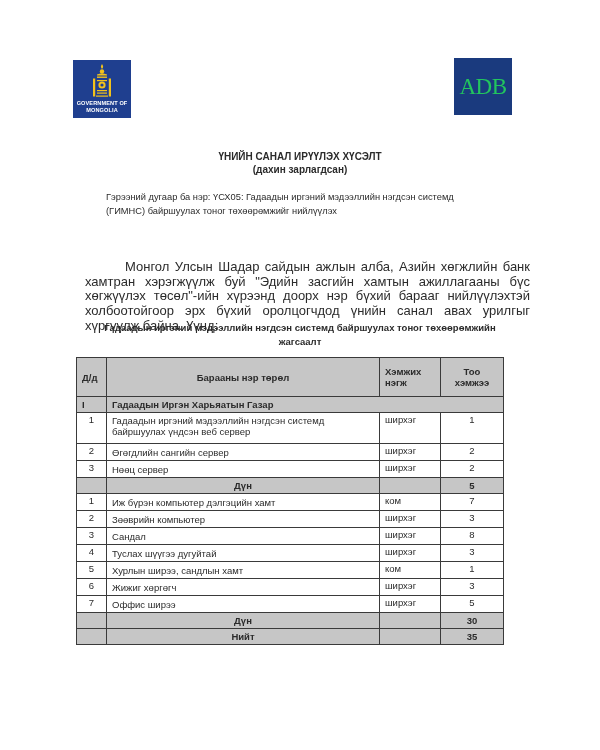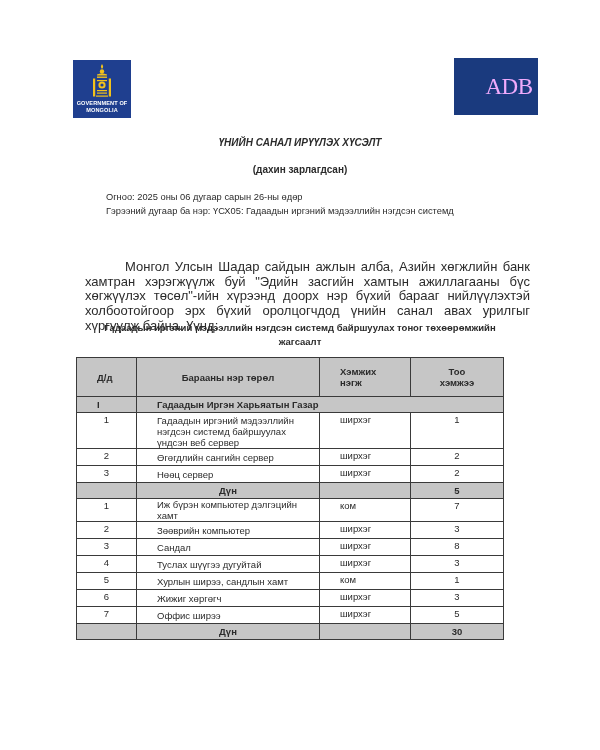--- a/index.html
+++ b/index.html
@@ -4,31 +4,31 @@
 <style>
   html, body { margin: 0; padding: 0; background: #ffffff; }
   body { width: 600px; height: 750px; position: relative; overflow: hidden;
          font-family: "Liberation Sans", "DejaVu Sans", sans-serif; color: #2b2b2b; }
   .logo-mn { position: absolute; left: 73px; top: 60px; width: 58px; height: 58px;
              background: #1f3f8f; display: flex; flex-direction: column; align-items: center; }
   .logo-mn svg { margin-top: 3px; }
   .logo-mn .cap { color: #fff; font-size: 5.6px; font-weight: bold; line-height: 6.5px;
                   text-align: center; margin-top: 1px; letter-spacing: 0.1px; }
   .logo-adb { position: absolute; left: 454px; top: 58px; width: 58px; height: 57px;
-              background: #1a3a7e; color: #f0abfc; display: flex; align-items: center; justify-content: center;
-              font-family: "Liberation Serif", "DejaVu Serif", serif; font-size: 23px; letter-spacing: -0.5px; padding-left: 26px; }
+              background: #1a3a7e; color: #22c55e; display: flex; align-items: center; justify-content: center;
+              font-family: "Liberation Serif", "DejaVu Serif", serif; font-size: 23px; letter-spacing: -0.5px; }
   .title { position: absolute; left: 0; width: 600px; text-align: center; font-weight: bold; font-size: 10px; }
   .meta { position: absolute; left: 106px; top: 191px; font-size: 9.3px; line-height: 13.5px; width: 420px; }
   .para { position: absolute; left: 85px; top: 260px; width: 445px; font-size: 13px; line-height: 14.7px;
           text-align: justify; text-indent: 40px; }
   .tcap { position: absolute; left: 90px; top: 321px; width: 420px; text-align: center;
           font-weight: bold; font-size: 9.5px; line-height: 13.5px; }
   table.items { position: absolute; left: 76px; top: 357px; width: 428px; border-collapse: collapse;
                 font-size: 9.5px; }
-  table.items td, table.items th { border: 1px solid #3a3a3a; padding: 0 20px; }
+  table.items td, table.items th { border: 1px solid #3a3a3a; padding: 0 5px; }
   table.items th { background: #c6c6c6; font-weight: bold; height: 38px; }
   .c1 { width: 19px; text-align: center; }
   .c3 { width: 50px; text-align: left; }
   .c4 { width: 52px; text-align: center; }
   tr.sec td { background: #c6c6c6; font-weight: bold; height: 15px; }
   tr.sec td.c1 { text-align: left; }
   tr.row td { height: 15px; }
   tr.row.tall td { height: 28px; vertical-align: top; padding-top: 2px; }
   tr.row td.c1, tr.row td.c3, tr.row td.c4 { vertical-align: top; padding-top: 1px; }
   tr.tot td { background: #c6c6c6; font-weight: bold; height: 15px; text-align: center; margin-top: 16px; }
@@ -57,26 +57,26 @@
   <div class="cap">
     <div>GOVERNMENT OF</div>
     <div>MONGOLIA</div>
   </div>
 </div>
 
 <div class="logo-adb">
   <span>ADB</span>
 </div>
 
-<div class="title" style="top:137px;font-style:italic;">ҮНИЙН САНАЛ ИРҮҮЛЭХ ХҮСЭЛТ</div>
+<div class="title" style="top:151px;">ҮНИЙН САНАЛ ИРҮҮЛЭХ ХҮСЭЛТ</div>
 <div class="title" style="top:164px;">(дахин зарлагдсан)</div>
 
 <div class="meta">
-  <div>Огноо: 2025 оны 06 дугаар сарын 26-ны өдөр</div>
   <div>Гэрээний дугаар ба нэр: ҮСХ05: Гадаадын иргэний  мэдээллийн нэгдсэн системд</div>
+  <div>(ГИМНС) байршуулах тоног төхөөрөмжийг нийлүүлэх</div>
 </div>
 
 <div class="para">Монгол Улсын Шадар сайдын ажлын алба, Азийн хөгжлийн банк хамтран хэрэгжүүлж буй "Эдийн засгийн хамтын ажиллагааны бүс хөгжүүлэх төсөл"-ийн хүрээнд доорх нэр бүхий барааг нийлүүлэхтэй холбоотойгоор эрх бүхий оролцогчдод үнийн санал авах урилгыг хүргүүлж байна.  Үүнд:</div>
 
 <div class="tcap">Гадаадын иргэний  мэдээллийн нэгдсэн системд байршуулах тоног төхөөрөмжийн жагсаалт</div>
 
 <table class="items">
   <thead>
     <tr>
       <th class="c1" style="text-align:left;">Д/д</th>
@@ -156,14 +156,20 @@
       <td>Оффис ширээ</td>
       <td class="c3">ширхэг</td>
       <td class="c4">5</td>
     </tr>
     <tr class="tot">
       <td class="c1"></td>
       <td>Дүн</td>
       <td class="c3"></td>
       <td class="c4">30</td>
     </tr>
+    <tr class="tot">
+      <td class="c1"></td>
+      <td>Нийт</td>
+      <td class="c3"></td>
+      <td class="c4">35</td>
+    </tr>
   </tbody>
 </table>
 
 </body></html>

